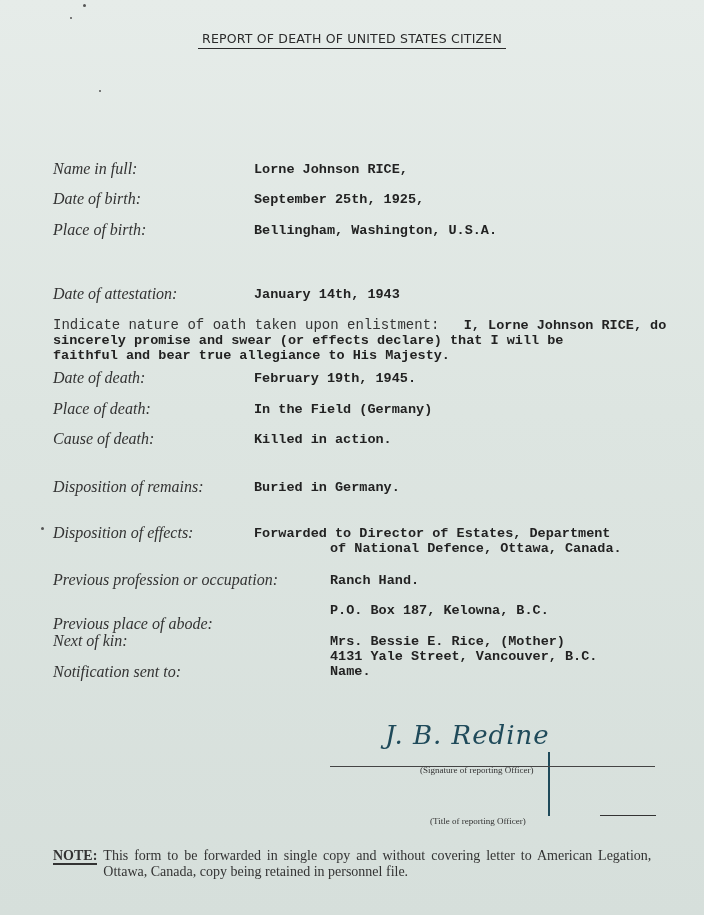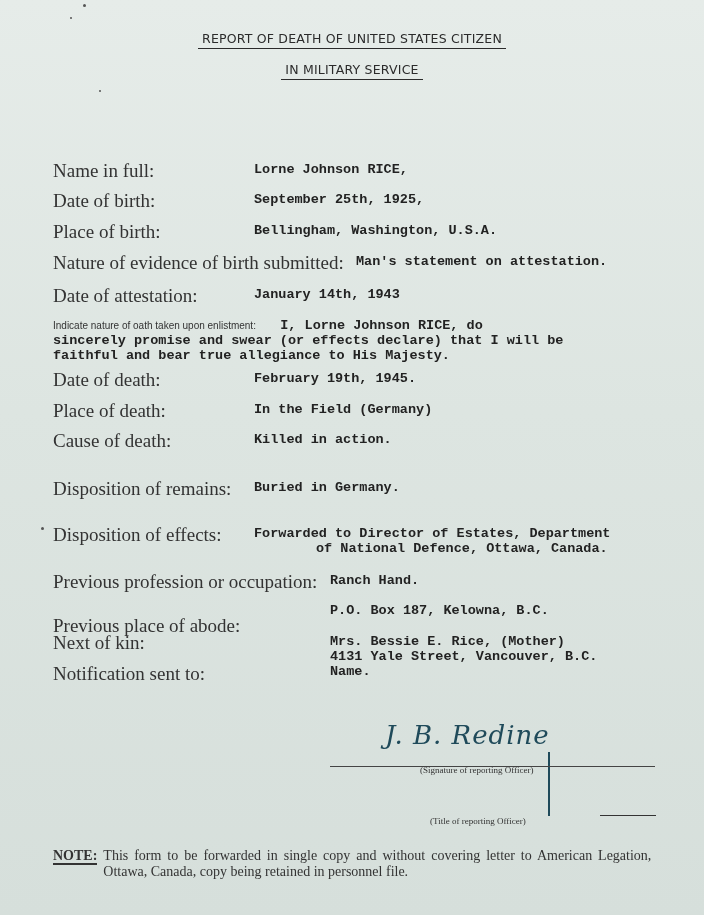--- a/index.html
+++ b/index.html
@@ -17,35 +17,36 @@
   .title {
     position: absolute; left: 0; width: 704px; text-align: center;
     font-family: "DejaVu Sans", sans-serif; font-size: 12.5px; letter-spacing: 0.2px;
     color: #2b2b2b;
   }
   .title span { border-bottom: 1.5px solid #2b2b2b; padding: 0 4px 2px 4px; }
   .title1 { top: 31px; }
   .title2 { top: 62px; }
   .label {
     position: absolute; left: 53px;
-    font-family: "Liberation Serif", serif; font-size: 19px; color: #333;
+    font-family: "Liberation Serif", serif; font-size: 16px; color: #333;
     white-space: nowrap;
+    font-style: italic;
   }
   .value {
     position: absolute;
     font-family: Liberation Mono, monospace; font-size: 13.5px; color: #222;
     font-weight: bold; white-space: pre; line-height: 15px;
   }
   .oath {
     position: absolute; left: 53px; top: 318px; width: 620px;
     font-family: "Liberation Mono", monospace; font-size: 13.5px; font-weight: bold;
     color: #222; line-height: 15px; white-space: pre;
   }
   .oath .oath-label {
-    font-family: Liberation Sans, sans-serif; font-weight: normal; font-size: 10px; color: #333;
+    font-family: Liberation Mono, monospace; font-weight: normal; font-size: 14px; color: #333;
   }
   .sig-line { position: absolute; left: 330px; top: 766px; width: 325px; border-top: 1px solid #444; }
   .sig-cap { position: absolute; left: 420px; top: 765px; font-family: "Liberation Serif", serif; font-size: 9px; color: #333; }
   .title-cap { position: absolute; left: 430px; top: 816px; font-family: "Liberation Serif", serif; font-size: 9px; color: #333; }
   .sig-block {
     position: absolute; left: 330px; top: 772px;
     font-family: "Liberation Mono", monospace; font-size: 13.5px; font-weight: bold;
     color: #222; line-height: 15px; white-space: pre;
   }
   .sig-block .u { border-bottom: 1px solid #333; }
@@ -63,33 +64,30 @@
   .note-head { font-weight: bold; border-bottom: 2px solid #333; margin-right: 6px; }
   .note-body { display: inline-block; vertical-align: top; width: 548px; text-align: justify; }
   .speck { position: absolute; background: #555; border-radius: 50%; }
 </style>
 </head>
 <body>
 
 <div class="paper">
 
   <div class="title title1"><span>REPORT OF DEATH OF UNITED STATES CITIZEN</span></div>
-  <div class="title title2"><span>IN MILITARY SERVICE</span></div>
 
   <div class="label" style="top:160px">Name in full:</div>
   <div class="value" style="left:254px;top:162px">Lorne Johnson RICE,</div>
 
   <div class="label" style="top:190px">Date of birth:</div>
   <div class="value" style="left:254px;top:192px">September 25th, 1925,</div>
 
   <div class="label" style="top:221px">Place of birth:</div>
   <div class="value" style="left:254px;top:223px">Bellingham, Washington, U.S.A.</div>
 
-  <div class="label" style="top:252px">Nature of evidence of birth submitted:</div>
-  <div class="value" style="left:356px;top:254px">Man's statement on attestation.</div>
 
   <div class="label" style="top:285px">Date of attestation:</div>
   <div class="value" style="left:254px;top:287px">January 14th, 1943</div>
 
   <div class="oath"><span class="oath-label">Indicate nature of oath taken upon enlistment:</span><span>   I, Lorne Johnson RICE, do</span>
 <span>sincerely promise and swear (or effects declare) that I will be</span>
 <span>faithful and bear true allegiance to His Majesty.</span></div>
 
   <div class="label" style="top:369px">Date of death:</div>
   <div class="value" style="left:254px;top:371px">February 19th, 1945.</div>
@@ -98,21 +96,21 @@
   <div class="value" style="left:254px;top:402px">In the Field (Germany)</div>
 
   <div class="label" style="top:430px">Cause of death:</div>
   <div class="value" style="left:254px;top:432px">Killed in action.</div>
 
   <div class="label" style="top:478px">Disposition of remains:</div>
   <div class="value" style="left:254px;top:480px">Buried in Germany.</div>
 
   <div class="label" style="top:524px">Disposition of effects:</div>
   <div class="value" style="left:254px;top:526px">Forwarded to Director of Estates, Department</div>
-  <div class="value" style="left:316px;top:541px">of National Defence, Ottawa, Canada.</div>
+  <div class="value" style="left:330px;top:541px">of National Defence, Ottawa, Canada.</div>
 
   <div class="label" style="top:571px">Previous profession or occupation:</div>
   <div class="value" style="left:330px;top:573px">Ranch Hand.</div>
 
   <div class="label" style="top:615px">Previous place of abode:</div>
   <div class="value" style="left:330px;top:603px">P.O. Box 187, Kelowna, B.C.</div>
 
   <div class="label" style="top:632px">Next of kin:</div>
   <div class="value" style="left:330px;top:634px">Mrs. Bessie E. Rice, (Mother)</div>
   <div class="value" style="left:330px;top:649px">4131 Yale Street, Vancouver, B.C.</div>

